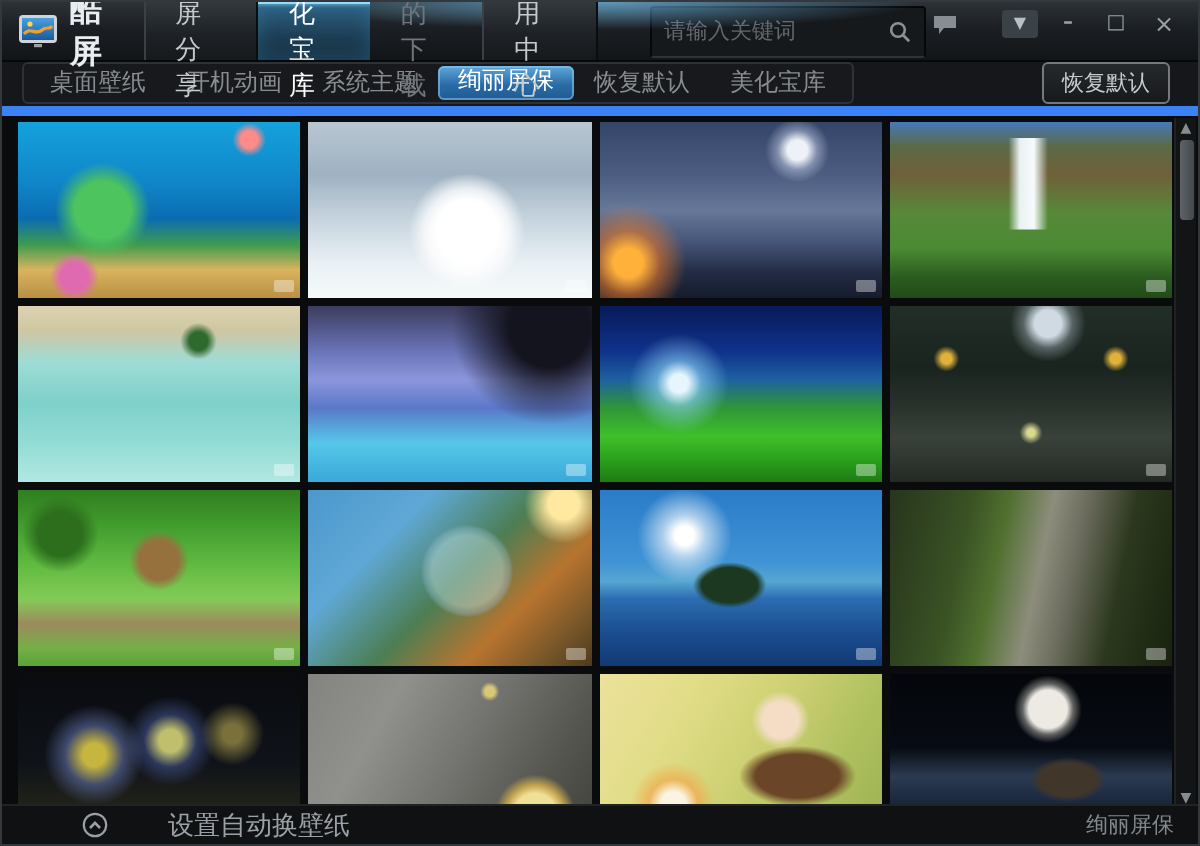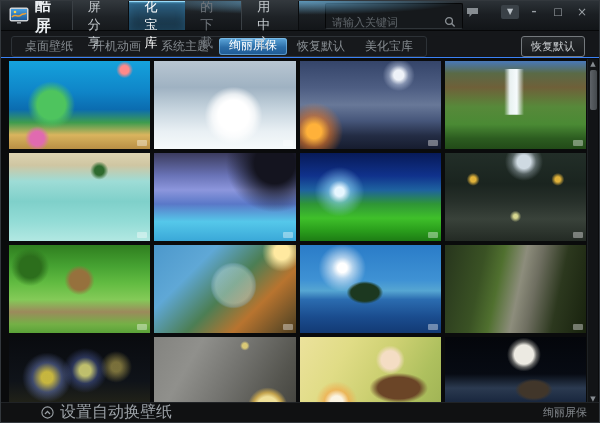--- a/index.html
+++ b/index.html
@@ -10,51 +10,51 @@
   
   .titlebar { position:relative; height:30px; background:linear-gradient(180deg,#2c3237 0%,#1b1f23 45%,#121518 100%); display:flex; align-items:center; border-bottom:1px solid #060708; }
   .titlebar-glow { position:absolute; top:0; left:140px; width:320px; height:14px; background:radial-gradient(ellipse at 50% 0%, rgba(120,205,255,.65) 0%, rgba(120,205,255,0) 70%); pointer-events:none; }
   .logo { margin:0 6px 0 8px; display:flex; }
   .app-title { color:#e9edf0; font-size:16px; font-weight:bold; letter-spacing:2px; margin-right:12px; }
   .main-tabs { display:flex; align-items:stretch; height:100%; }
   .main-tab { display:flex; align-items:center; padding:0 15px; font-size:13px; color:#c3c9cd; cursor:pointer; position:relative; }
   .main-tab.raised { background:linear-gradient(180deg,#32383d 0%,#1e2226 55%,#16191c 100%); border-left:1px solid #3a4045; border-right:1px solid #0a0c0e; }
   .main-tab.active { background:linear-gradient(180deg,#69b6d8 0%,#2c5f80 10%,#1d3e54 60%,#152f40 100%); color:#ffffff; box-shadow:inset 0 1px 0 rgba(160,225,255,.9), inset 0 0 10px rgba(60,140,190,.35); }
   .main-tab.dim { color:#70767c; }
-  .search-box { margin-left:26px; width:138px; height:19px; background:#16191c; border:1px solid #060708; border-bottom-color:#2f3438; border-radius:2px; display:flex; align-items:flex-start; padding:12px 6px; }
+  .search-box { margin-left:26px; width:138px; height:19px; background:#16191c; border:1px solid #060708; border-bottom-color:#2f3438; border-radius:2px; display:flex; align-items:center; padding:12px 6px; }
   .search-input { flex:1; min-width:0; background:transparent; border:none; outline:none; color:#9aa0a5; font-size:11px; font-family:inherit; }
   .search-input::placeholder { color:#61676c; }
   .win-controls { margin-left:auto; display:flex; align-items:flex-start; gap:6px; margin-right:8px; align-self:flex-start; padding-top:4px; }
   .wc { width:18px; height:14px; display:flex; align-items:center; justify-content:center; color:#9aa0a5; font-size:10px; line-height:1; cursor:pointer; border-radius:2px; }
   .wc.hl { background:#3a4147; color:#b9c0c6; }
   .wc-bubble { margin-right:14px; display:flex; align-items:center; cursor:pointer; }
 
   
-  .subtab-bar { height:27px; background:#15171a; border-bottom:1px solid #3b82f6; display:flex; align-items:flex-end; padding:0 10px; }
+  .subtab-bar { height:27px; background:#15171a; border-bottom:5px solid #3b82f6; display:flex; align-items:flex-start; padding:0 10px; }
   .subtab-group { display:flex; align-items:center; border:1px solid #2d3237; border-radius:3px; background:#17191c; height:21px; padding:0 3px; }
   .subtab { padding:0 10px; font-size:12px; color:#878d92; height:17px; line-height:17px; border-radius:3px; cursor:pointer; white-space:nowrap; }
   .subtab.active { background:linear-gradient(180deg,#5ea8dc 0%,#2b6ca6 55%,#1e5a94 100%); color:#fff; box-shadow:inset 0 0 0 1px rgba(140,200,240,.55);font-family:Liberation Mono, monospace; }
   .restore-btn { margin-left:auto; margin-right:4px; font-size:11px; color:#c6cacd; border:1px solid #74797d; border-radius:3px; background:linear-gradient(180deg,#26292c,#17191b); padding:2px 9px; cursor:pointer; }
 
   
   .content { position:relative; height:346px; background:#0a0b0c; overflow:hidden; padding:3px 13px 0 8px; }
   .grid { display:grid; grid-template-columns:repeat(4,1fr); gap:4px; }
   .tile { height:88px; position:relative; background:#1a1d20; cursor:pointer; }
   .tile::after { content:""; position:absolute; right:3px; bottom:3px; width:10px; height:6px; background:rgba(255,255,255,.7); border-radius:1px; opacity:.55; }
 
   
   .scrollbar { position:absolute; right:1px; top:58px; height:345px; width:11px; background:#121416; border-left:1px solid #1e2225; display:flex; flex-direction:column; align-items:center; }
   .sb-arrow { color:#868c91; font-size:7px; line-height:10px; height:10px; cursor:pointer; }
   .sb-thumb { width:7px; height:40px; margin-top:1px; background:linear-gradient(90deg,#5d6267,#44494d); border-radius:2px; cursor:pointer; }
   .sb-spacer { flex:1; }
 
   
   .statusbar { position:absolute; left:0; right:0; bottom:0; height:20px; background:#101112; border-top:1px solid #202326; display:flex; align-items:center; padding:0 12px 0 40px; }
   .status-left { display:flex; align-items:center; gap:6px; cursor:pointer; }
-  .status-left-label { font-size:16px; color:#9ba1a6; }
+  .status-left-label { font-size:13px; color:#9ba1a6;margin-left:24px; }
   .status-right { margin-left:auto; font-size:11px; color:#83888d; cursor:pointer; }
 </style>
 </head>
 <body>
 
 <div class="window">
 
   <div class="titlebar">
     <div class="titlebar-glow"></div>
 

